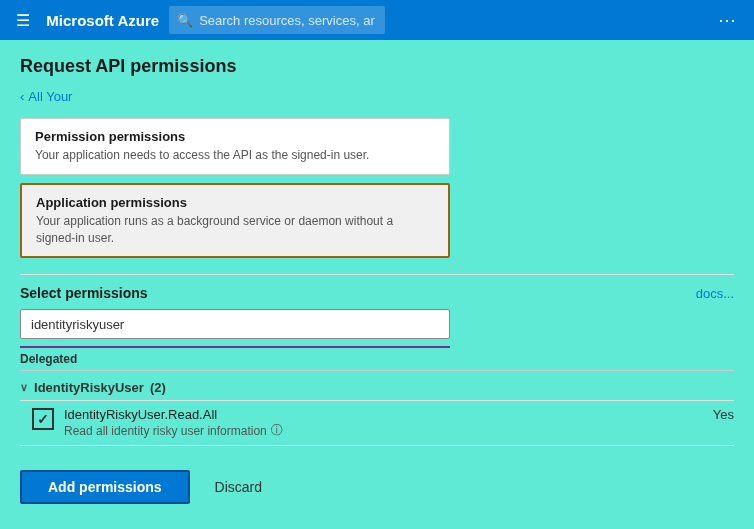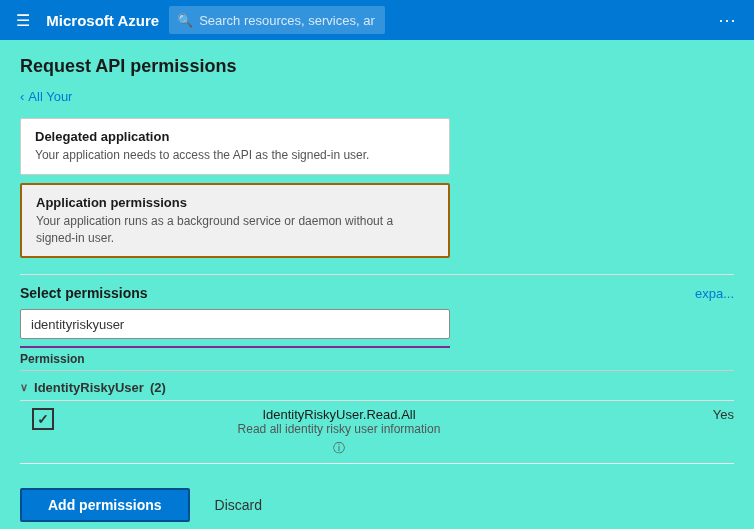--- a/index.html
+++ b/index.html
@@ -215,29 +215,27 @@
       font-weight: bold;
       line-height: 1;
     }
     .perm-info {
       flex: 1;
     }
     .perm-name {
       font-size: 13px;
       color: #1a1a1a;
       font-weight: 500;
-      text-align: center;
     }
     .perm-desc {
       font-size: 12px;
       color: #555;
       display: flex;
       align-items: center;
       gap: 4px;
-      flex-direction: column;
     }
     .info-icon {
       color: #555;
       font-size: 12px;
       cursor: pointer;
     }
     .perm-consent {
       font-size: 13px;
       color: #333;
       width: 120px;
@@ -303,48 +301,48 @@
 
   <a class="back-link">
     <span>‹</span>
     <span>All Your</span>
   </a>
 
   
   <div class="permission-cards">
 
     <div class="perm-card">
-      <div class="perm-card-title">Delegated application</div>
+      <div class="perm-card-title">Permission permissions</div>
       <div class="perm-card-desc">Your application needs to access the API as the signed-in user.</div>
     </div>
 
     <div class="perm-card selected">
       <div class="perm-card-title">Application permissions</div>
       <div class="perm-card-desc">Your application runs as a background service or daemon without a signed-in user.</div>
     </div>
 
   </div>
 
   <hr class="divider">
 
   
   <div class="section-header">
     <span class="section-title">Select permissions</span>
-    <span class="expand-link">expa...</span>
+    <span class="expand-link">docs...</span>
   </div>
 
   
   <div class="search-input-wrap">
     <input class="search-input" type="text" value="identityriskyuser" style="">
   </div>
   <div class="search-purple-line"></div>
 
   
   <div class="table-header">
-    <span>Permission</span>
+    <span>Delegated</span>
   </div>
 
   
   <div class="perm-group">
     <div class="perm-group-header">
       <span class="chevron">∨</span>
       <span>IdentityRiskyUser</span>
       <span>(2)</span>
     </div>
 

